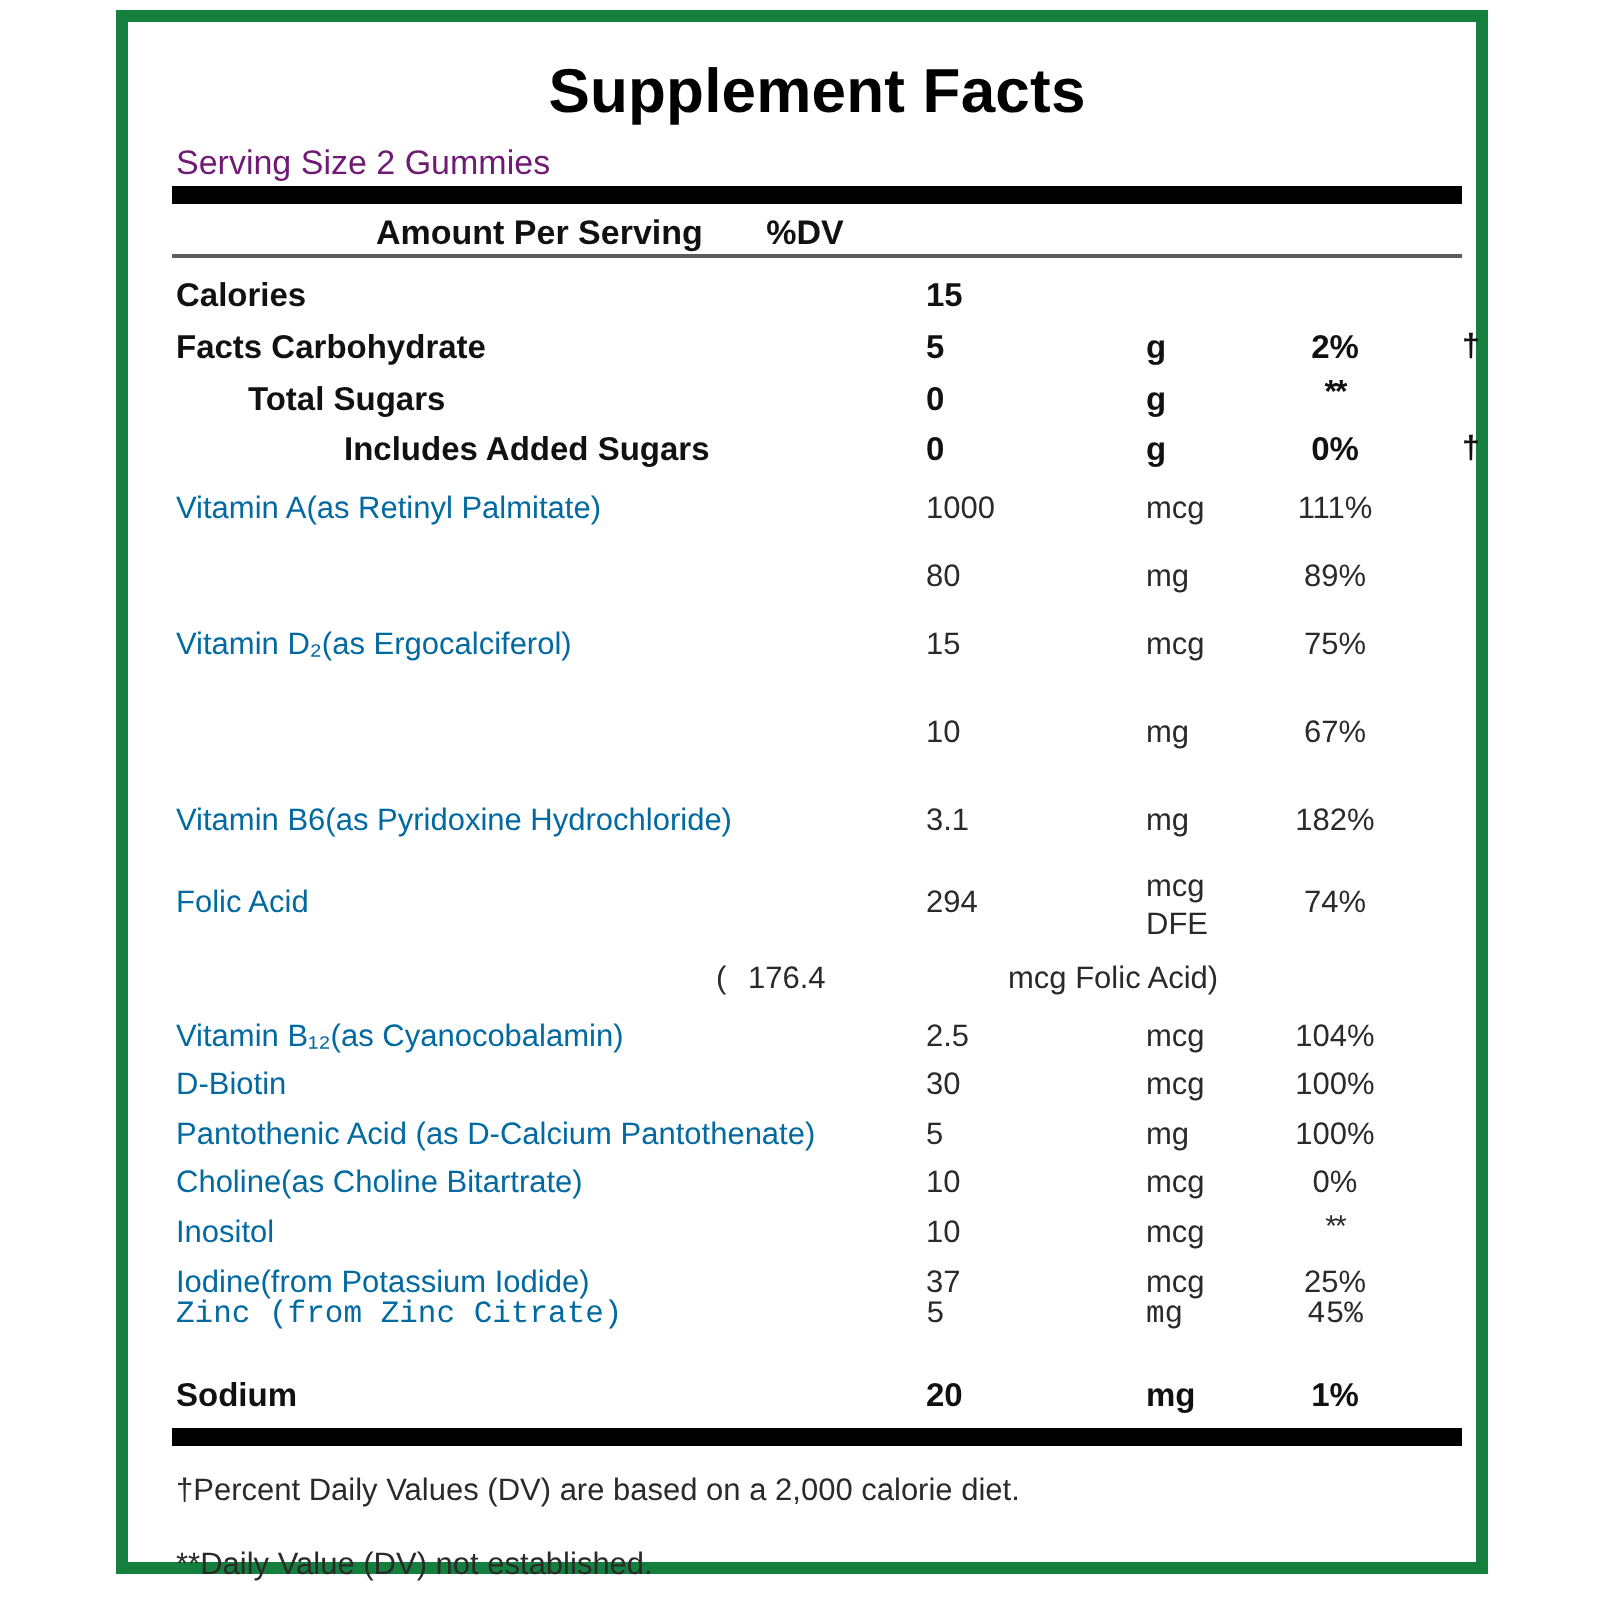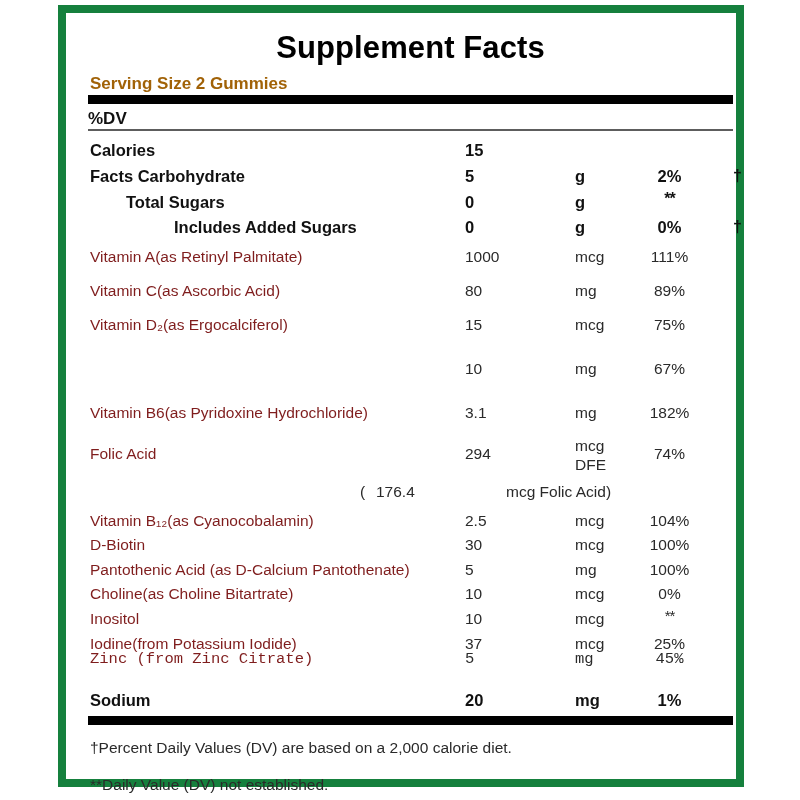--- a/index.html
+++ b/index.html
@@ -15,21 +15,21 @@
     color: #1a1a1a;
     -webkit-font-smoothing: antialiased;
   }
 
   .panel {
     position: absolute;
     left: 58px;
     top: 5px;
     width: 686px;
     height: 782px;
-    border: 8px solid #15803d;
+    border: 6px solid #15803d;
     background: #ffffff;
     box-sizing: border-box;
   }
 
   .inner {
     position: absolute;
     left: 22px;
     top: 0px;
     width: 645px;
     height: 100%;
@@ -47,22 +47,22 @@
     letter-spacing: 0.1px;
     color: #000;
   }
 
   
   .serving {
     position: absolute;
     left: 2px;
     top: 61px;
     font-size: 17px;
-    font-weight: bold;
-    color: #a16207;
+    font-weight: normal;
+    color: #701a75;
   }
 
   
   .bar-thick-top {
     position: absolute;
     left: 0px;
     top: 82px;
     width: 645px;
     height: 9px;
     background: #000;
@@ -91,39 +91,39 @@
     top: 96px;
     font-size: 17px;
     font-weight: bold;
     color: #111;
   }
   .dv-head {
     position: absolute;
     left: 0;
     top: 96px;
     width: 633px;
-    text-align: left;
+    text-align: center;
     font-size: 17px;
     font-weight: bold;
     color: #111;
   }
 
   
   .row {
     position: absolute;
     left: 0;
     width: 645px;
     height: 22px;
   }
   .row .nm {
     position: absolute;
     left: 0;
     top: 0;
     font-size: 15.5px;
-    color: #7f1d1d;
+    color: #0369a1;
     white-space: nowrap;
   }
   .row .amt {
     position: absolute;
     left: 377px;
     top: 0;
     width: 100px;
     font-size: 15.5px;
     color: #2a2a2a;
   }
@@ -230,20 +230,21 @@
 
 <div class="panel">
   <div class="inner">
 
     <div class="title">Supplement Facts</div>
 
     <div class="serving">Serving Size 2 Gummies</div>
 
     <div class="bar-thick-top"></div>
 
+    <div class="amount-per-serving">Amount Per Serving</div>
     <div class="dv-head">%DV</div>
 
     <div class="rule-thin-head"></div>
 
     <div id="rows-host">
         <div class="row ind0 b" style="top: 128px;">
           <span class="nm">Calories</span>
           <span class="amt">15</span>
           <span class="unit"></span>
           <span class="dv"></span>
@@ -271,21 +272,20 @@
           <span class="dag">†</span>
         </div>
         <div class="row ind0" style="top: 235px;">
           <span class="nm">Vitamin A(as Retinyl Palmitate)</span>
           <span class="amt">1000</span>
           <span class="unit">mcg</span>
           <span class="dv">111%</span>
           <span class="dag"></span>
         </div>
         <div class="row ind0" style="top: 269px;">
-          <span class="nm">Vitamin C(as Ascorbic Acid)</span>
           <span class="amt">80</span>
           <span class="unit">mg</span>
           <span class="dv">89%</span>
           <span class="dag"></span>
         </div>
         <div class="row ind0" style="top: 303px;">
           <span class="nm">Vitamin D₂(as Ergocalciferol)</span>
           <span class="amt">15</span>
           <span class="unit">mcg</span>
           <span class="dv">75%</span>

